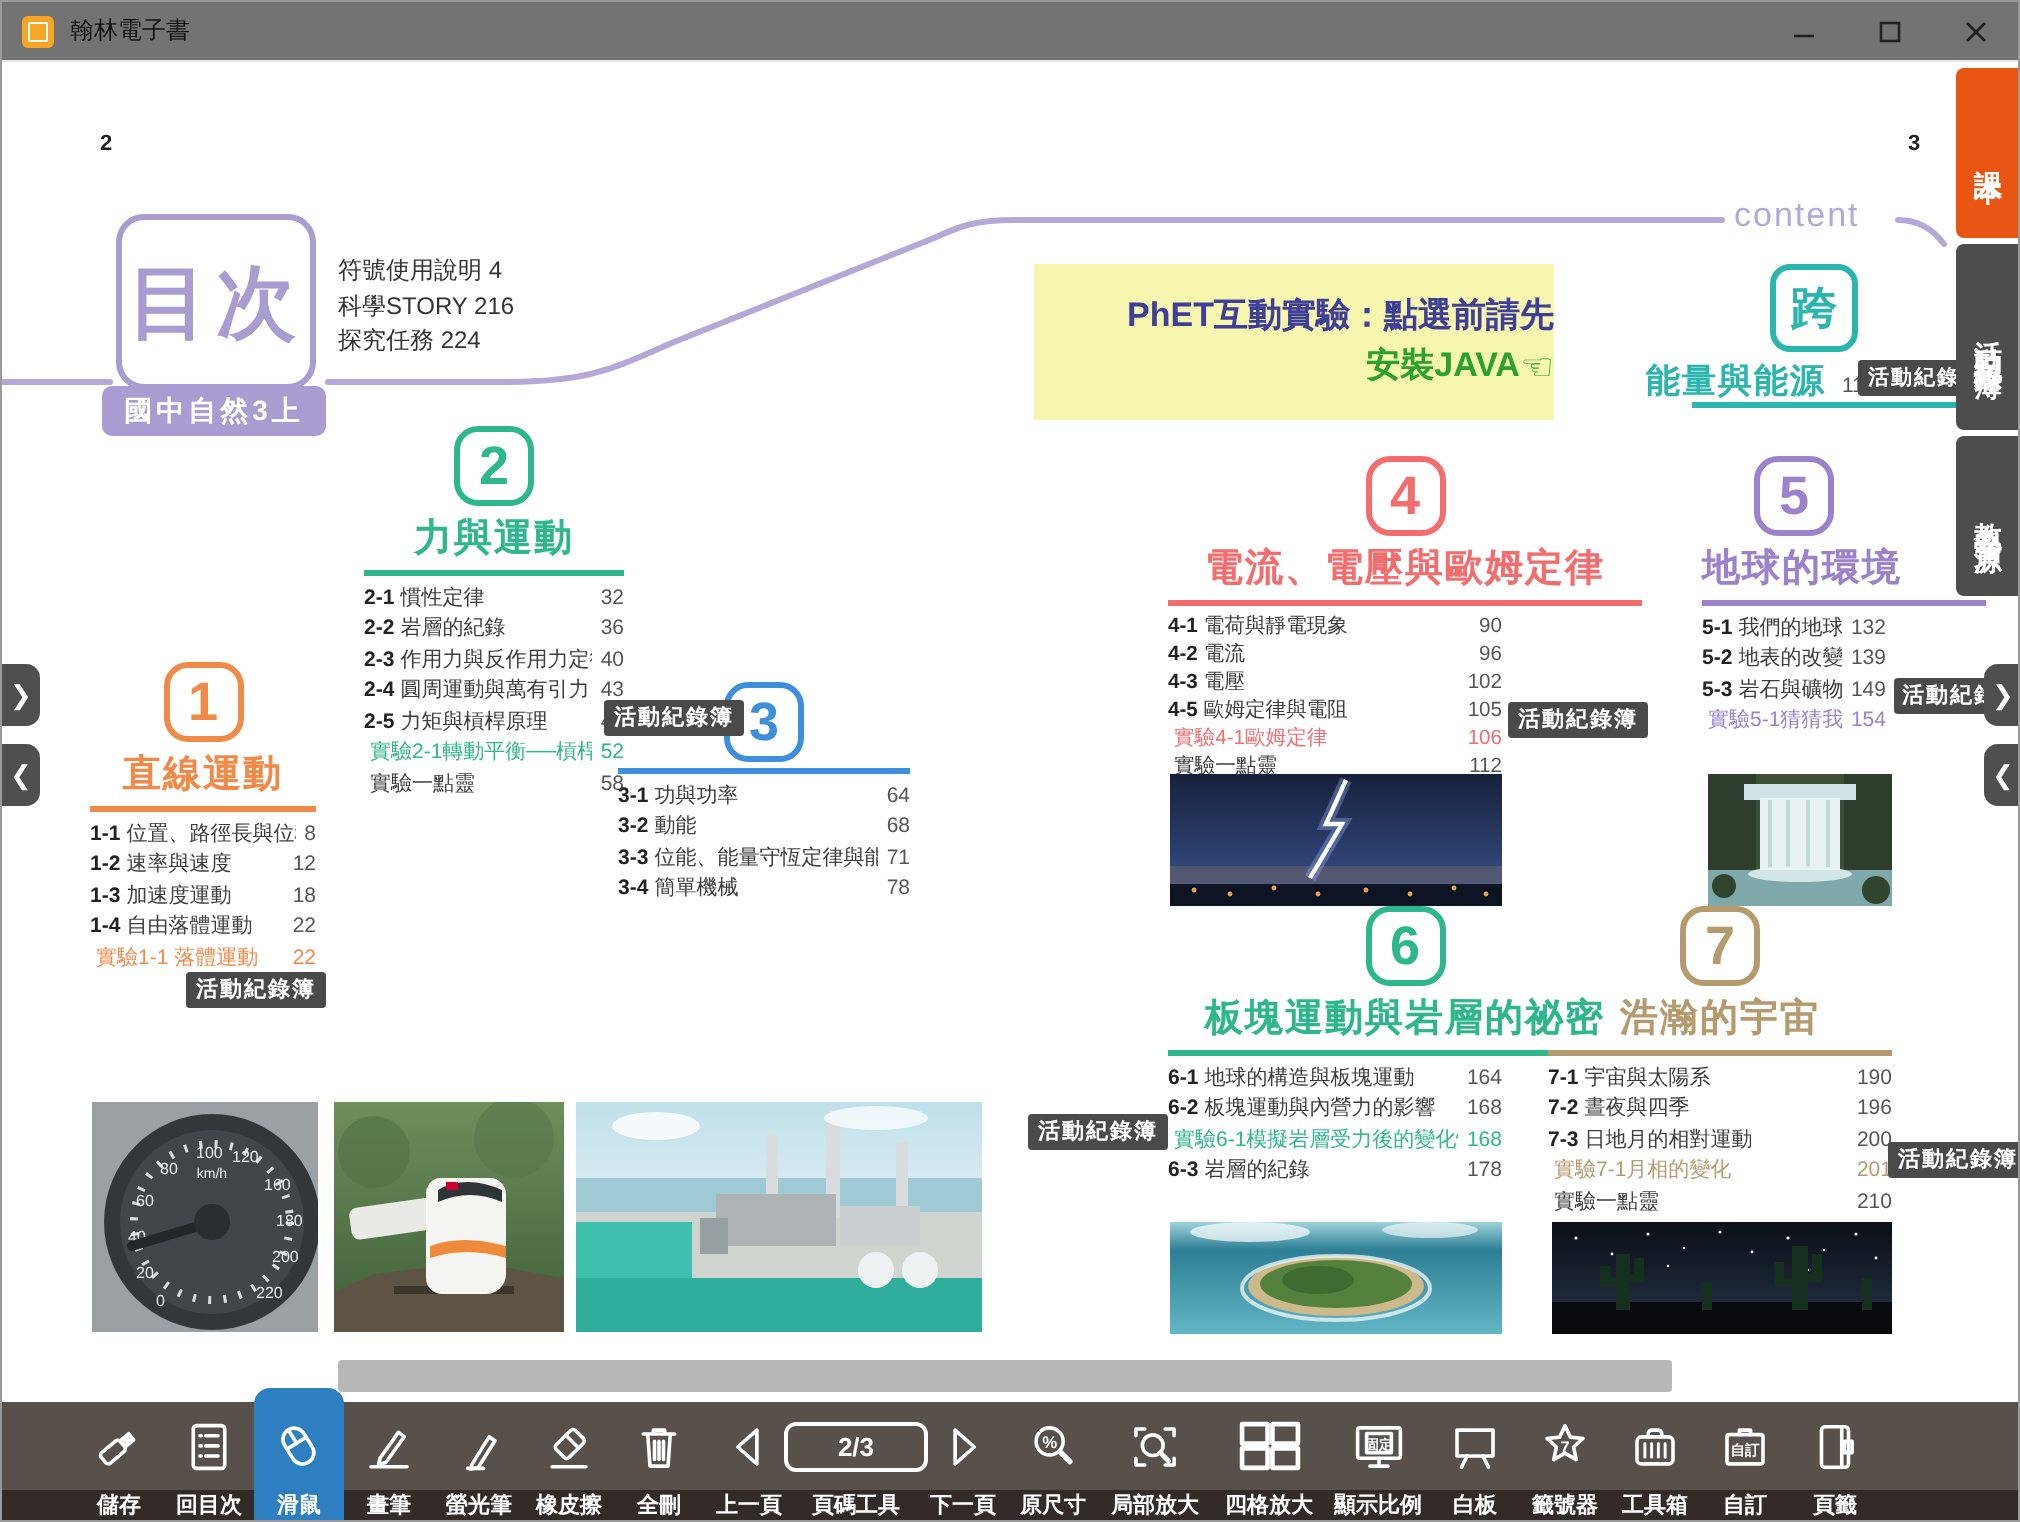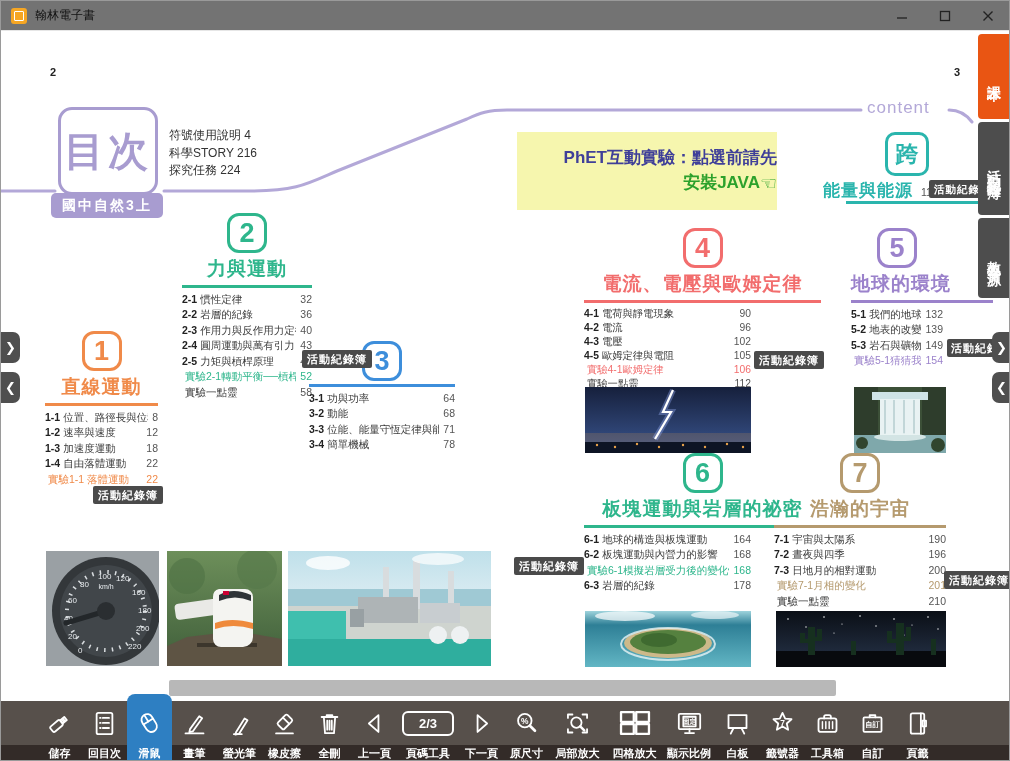--- a/index.html
+++ b/index.html
@@ -91,21 +91,21 @@
   .tools{position:absolute;left:36px;top:0;bottom:0;display:flex;align-items:stretch;}
   .tool{width:45px;display:flex;flex-direction:column;align-items:center;position:relative;z-index:2;}
   .tool[data-name="tool-page-number"]{width:62px}
   .tool[data-name="tool-grid-zoom"]{width:57px}
   .tool[data-name="tool-region-zoom"]{width:57px}
   .tool[data-name="tool-display-scale"]{width:52px}
   .tool.active{background:#2e7fc2;border-radius:8px 8px 0 0;margin-top:-7px;padding-top:7px;}
   .ticon{height:44px;display:flex;align-items:center;justify-content:center;}
   .ticon svg{stroke:#fff;fill:none;stroke-width:1.6;stroke-linecap:round;stroke-linejoin:round;}
   .tlabel{height:17px;line-height:17px;font-size:11px;font-weight:bold;color:#fff;white-space:nowrap;}
-  .pgbox{border:2px solid #fff;border-radius:6px;width:52px;height:25px;line-height:21px;color:#fff;font-size:13px;font-weight:bold;text-align:center;}
+  .pgbox{border:2px solid #fff;border-radius:6px;width:72px;height:25px;line-height:21px;color:#fff;font-size:13px;font-weight:bold;text-align:center;}
 </style>
 </head>
 <body>
 
 <div id="app" data-name="ebook-window">
 
   <div class="titlebar" data-name="title-bar">
     <span class="app-icon" data-name="app-logo-icon"></span>
     <span class="app-title" data-name="window-title">翰林電子書</span>
     <span class="win-btns">

